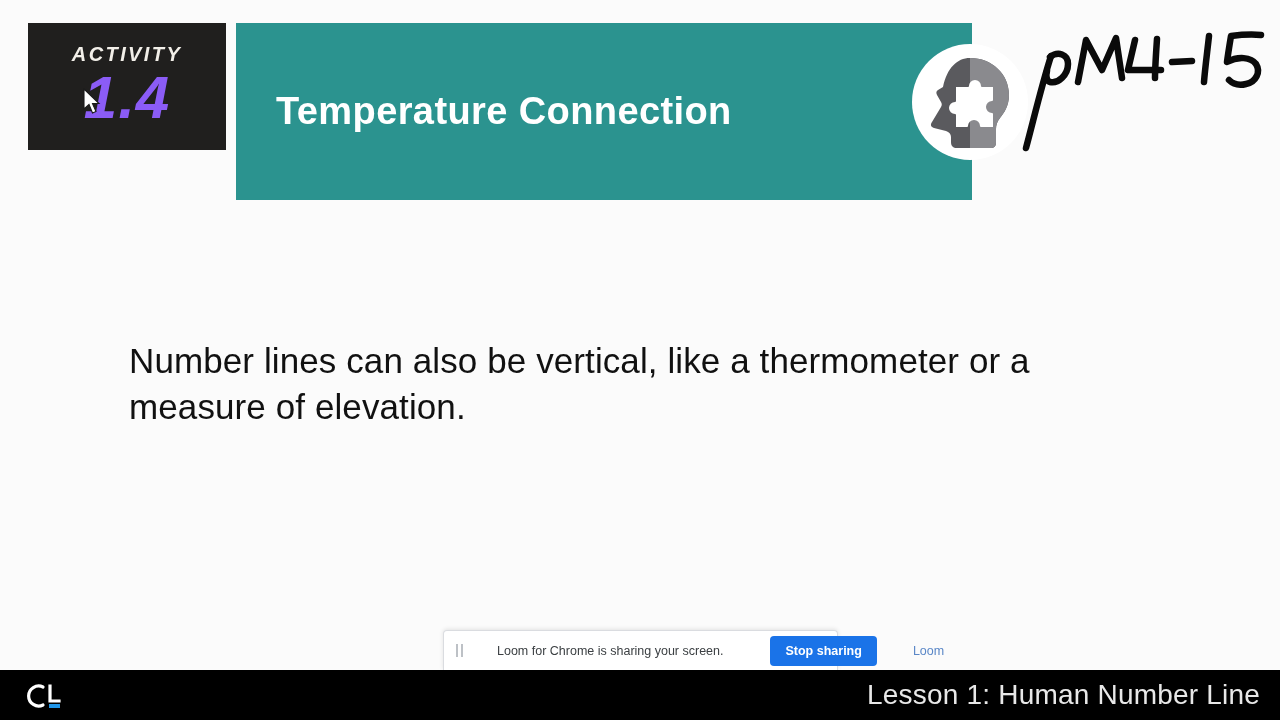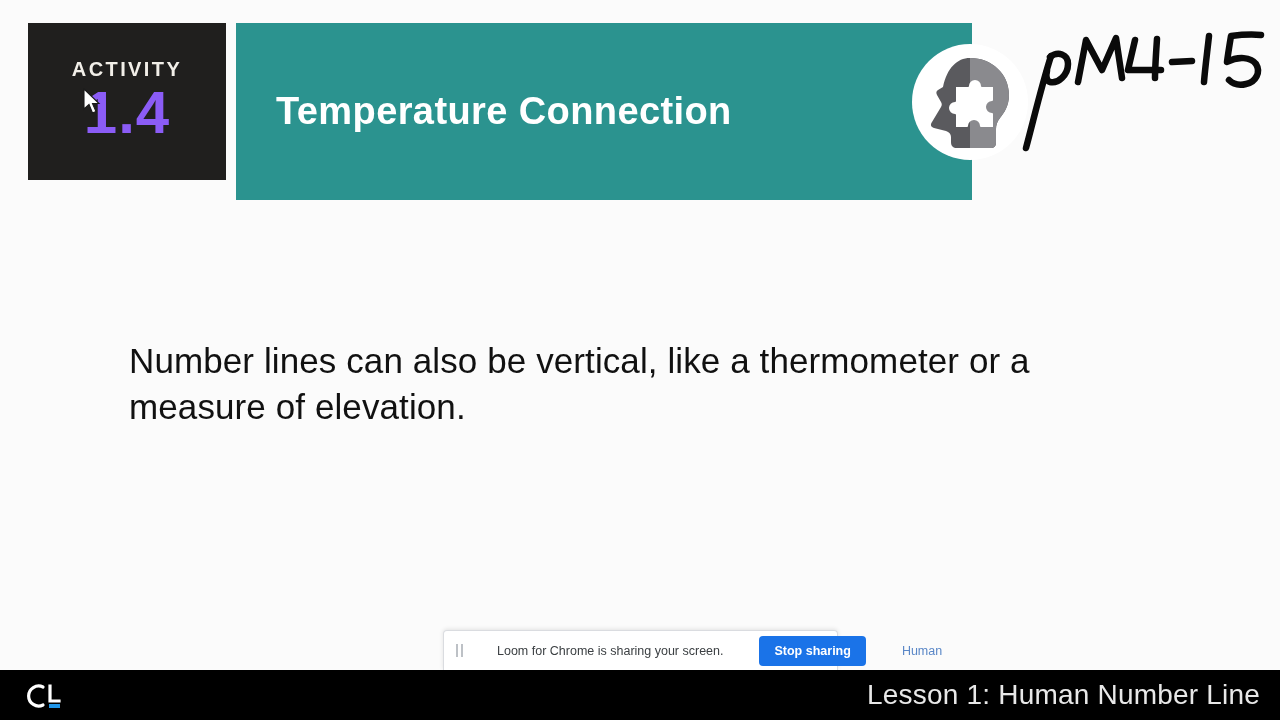--- a/index.html
+++ b/index.html
@@ -19,27 +19,28 @@
     background: #fbfbfb;
     overflow: hidden;
   }
 
   
   #activity-badge {
     position: absolute;
     left: 28px;
     top: 23px;
     width: 198px;
-    height: 157px;
+    height: 127px;
     background: #201f1e;
     display: flex;
     flex-direction: column;
     align-items: center;
     justify-content: center;
     overflow: hidden;
+    font-style: italic;
   }
   #activity-word {
     color: #f2efe9;
     font-size: 20px;
     font-weight: bold;
     letter-spacing: 2.4px;
     line-height: 1;
     margin-bottom: 2px;
   }
   #activity-number {
@@ -136,21 +137,21 @@
     width: 2px;
     height: 13px;
     background: #bdc1c6;
   }
   #share-message {
     color: #3c4043;
     font-size: 12.5px;
     white-space: nowrap;
   }
   #stop-sharing-button {
-    margin-left: 12px;
+    margin-left: 23px;
     background: #1a73e8;
     color: #ffffff;
     border: none;
     border-radius: 4px;
     font-family: "Liberation Sans", sans-serif;
     font-size: 12.5px;
     font-weight: bold;
     height: 30px;
     padding: 0 15px;
     cursor: pointer;
@@ -243,21 +244,21 @@
 
   <div id="body-text">Number lines can also be vertical, like a thermometer or a measure of elevation.</div>
 
   <div id="share-bar">
     <span id="grip-icon">
         <i></i>
         <i></i>
       </span>
     <span id="share-message">Loom for Chrome is sharing your screen.</span>
     <button id="stop-sharing-button">Stop sharing</button>
-    <button id="hide-button">Human</button>
+    <button id="hide-button">Loom</button>
   </div>
 
   <div id="footer-bar"></div>
 
   <svg id="cl-logo" viewBox="0 0 40 30">
     <path d="M17 6 A10 10 0 1 0 17 24" fill="none" stroke="#ffffff" stroke-width="3.2" stroke-linecap="round"></path>
     <path d="M24 5 L24 20 L33 20" fill="none" stroke="#ffffff" stroke-width="3.2" stroke-linecap="square"></path>
     <rect x="23" y="23" width="11" height="4" fill="#2196e8"></rect>
   </svg>
 

